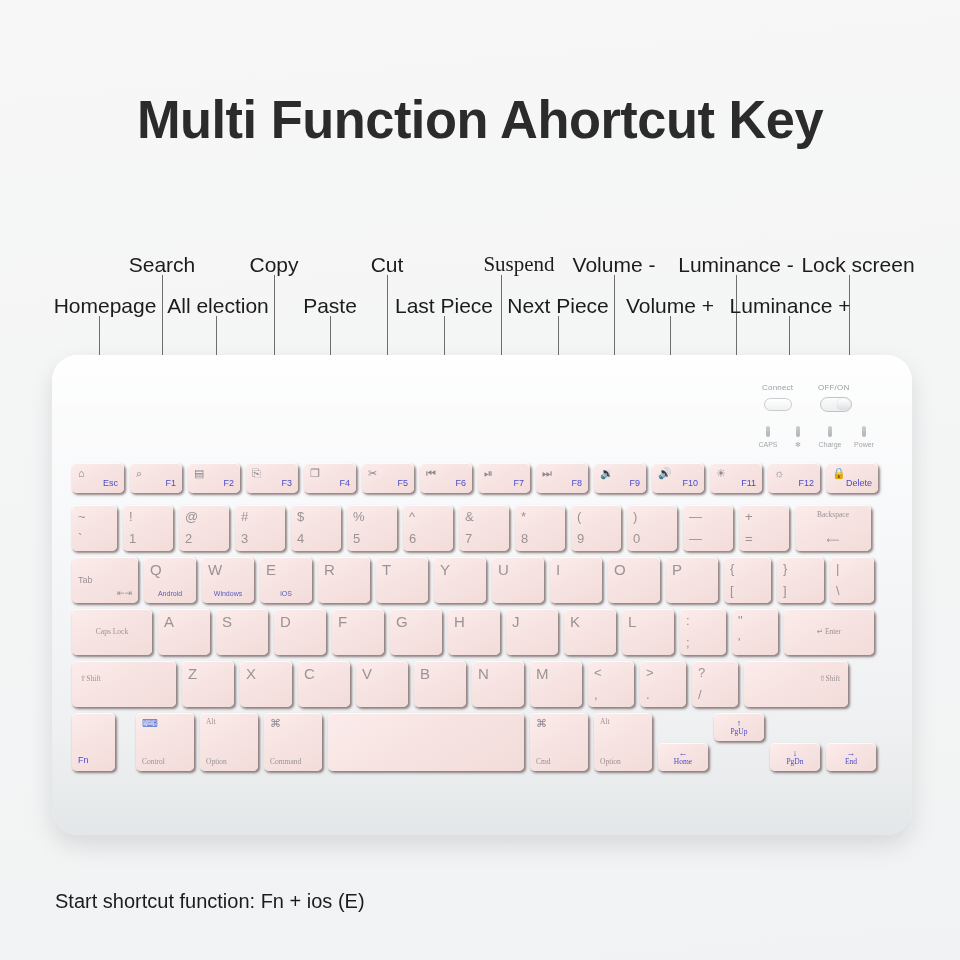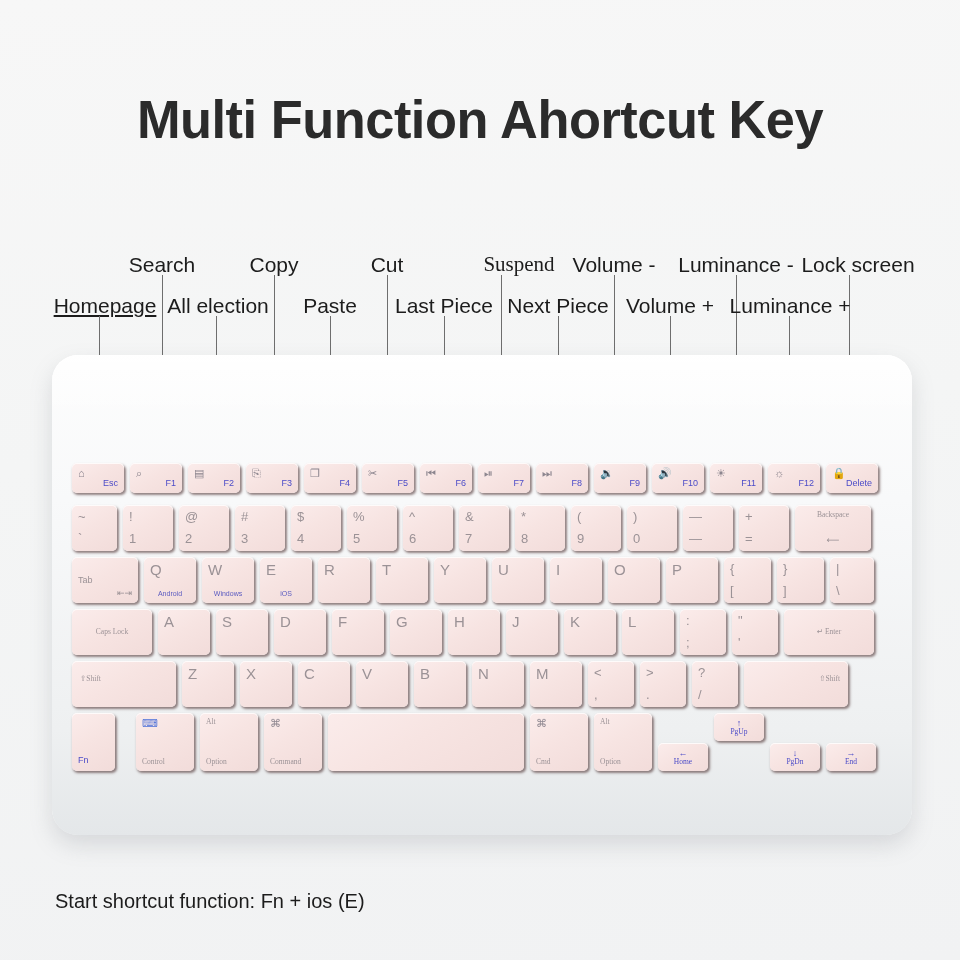--- a/index.html
+++ b/index.html
@@ -183,39 +183,55 @@
     <div class="callout-label row-top" style="left: 387px;">Cut</div>
     <div class="leader" style="left: 387px; top: 275px; height: 194px;"></div>
     <div class="callout-label row-top" style="left: 519px; font-family: Liberation Serif, serif;">Suspend</div>
     <div class="leader" style="left: 501px; top: 275px; height: 194px;"></div>
     <div class="callout-label row-top" style="left: 614px;">Volume -</div>
     <div class="leader" style="left: 614px; top: 275px; height: 194px;"></div>
     <div class="callout-label row-top" style="left: 736px;">Luminance -</div>
     <div class="leader" style="left: 736px; top: 275px; height: 194px;"></div>
     <div class="callout-label row-top" style="left: 858px;">Lock screen</div>
     <div class="leader" style="left: 849px; top: 275px; height: 194px;"></div>
-    <div class="callout-label row-bot" style="left: 105px; text-decoration: underline;">Homepage</div>
+    <div class="callout-label row-bot" style="left: 105px;">Homepage</div>
     <div class="leader" style="left: 99px; top: 316px; height: 153px;"></div>
     <div class="callout-label row-bot" style="left: 218px;">All election</div>
     <div class="leader" style="left: 216px; top: 316px; height: 153px;"></div>
     <div class="callout-label row-bot" style="left: 330px;">Paste</div>
     <div class="leader" style="left: 330px; top: 316px; height: 153px;"></div>
     <div class="callout-label row-bot" style="left: 444px;">Last Piece</div>
     <div class="leader" style="left: 444px; top: 316px; height: 153px;"></div>
     <div class="callout-label row-bot" style="left: 558px;">Next Piece</div>
     <div class="leader" style="left: 558px; top: 316px; height: 153px;"></div>
     <div class="callout-label row-bot" style="left: 670px;">Volume +</div>
     <div class="leader" style="left: 670px; top: 316px; height: 153px;"></div>
     <div class="callout-label row-bot" style="left: 790px;">Luminance +</div>
     <div class="leader" style="left: 789px; top: 316px; height: 153px;"></div>
   </div>
 
 <div class="keyboard">
   <div class="kb-sheen"></div>
 
+  <div class="status-area">
+    <div class="ctrl-label" style="left:10px;top:12px;">Connect</div>
+    <div class="connect-btn"></div>
+    <div class="ctrl-label" style="left:66px;top:12px;">OFF/ON</div>
+    <div class="onoff-switch"></div>
+    <div id="leds">
+        <div class="led" style="left: 14px;"></div>
+        <div class="led-label" style="left: 16px;">CAPS</div>
+        <div class="led" style="left: 44px;"></div>
+        <div class="led-label" style="left: 46px;">✻</div>
+        <div class="led" style="left: 76px;"></div>
+        <div class="led-label" style="left: 78px;">Charge</div>
+        <div class="led" style="left: 110px;"></div>
+        <div class="led-label" style="left: 112px;">Power</div>
+      </div>
+  </div>
 
   <div id="keys">
       <div class="key fn-key" style="left: 20px; top: 108px; width: 52px; height: 30px;">
         <span class="lg tl icon">⌂</span>
         <span class="lg br">Esc</span>
       </div>
       <div class="key fn-key" style="left: 78px; top: 108px; width: 52px; height: 30px;">
         <span class="lg tl icon">⌕</span>
         <span class="lg br">F1</span>
       </div>

